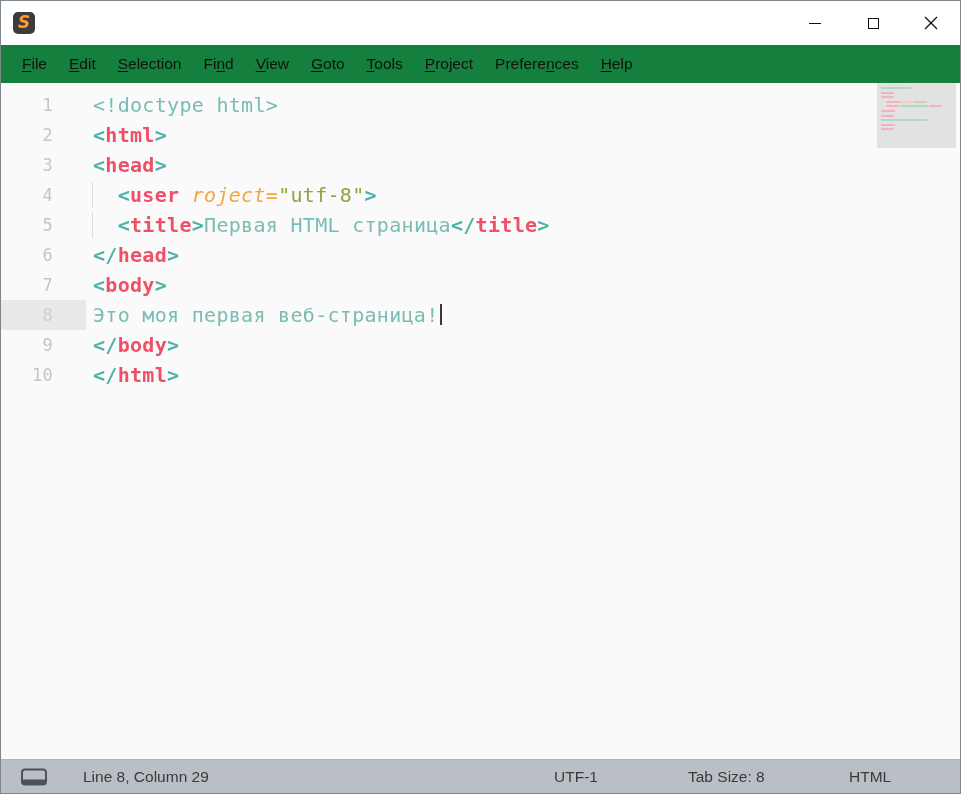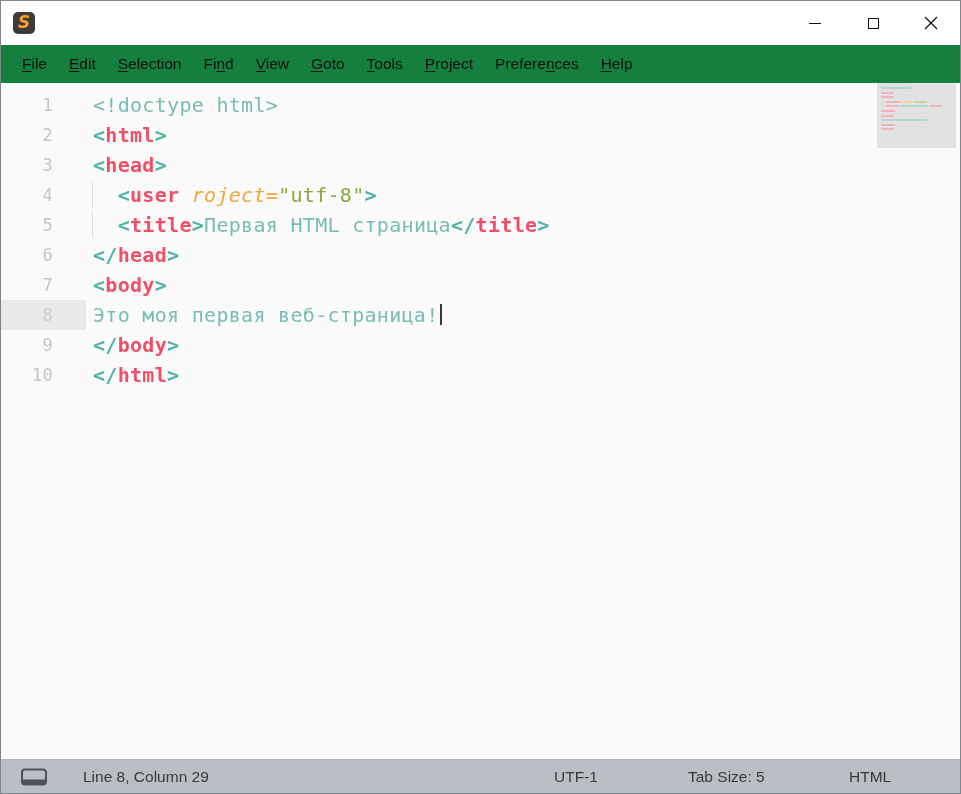--- a/index.html
+++ b/index.html
@@ -167,17 +167,17 @@
             <div class="seg red" style="width: 13px;"></div>
           </div>
         </div>
     </div>
   </div>
 
   <div class="statusbar">
     <div class="sb sb-icon"></div>
     <span class="sb sb-pos">Line 8, Column 29</span>
     <span class="sb sb-enc">UTF-1</span>
-    <span class="sb sb-tab">Tab Size: 5</span>
+    <span class="sb sb-tab">Tab Size: 8</span>
     <span class="sb sb-syn">HTML</span>
   </div>
 
 </div>
 
 </body></html>

